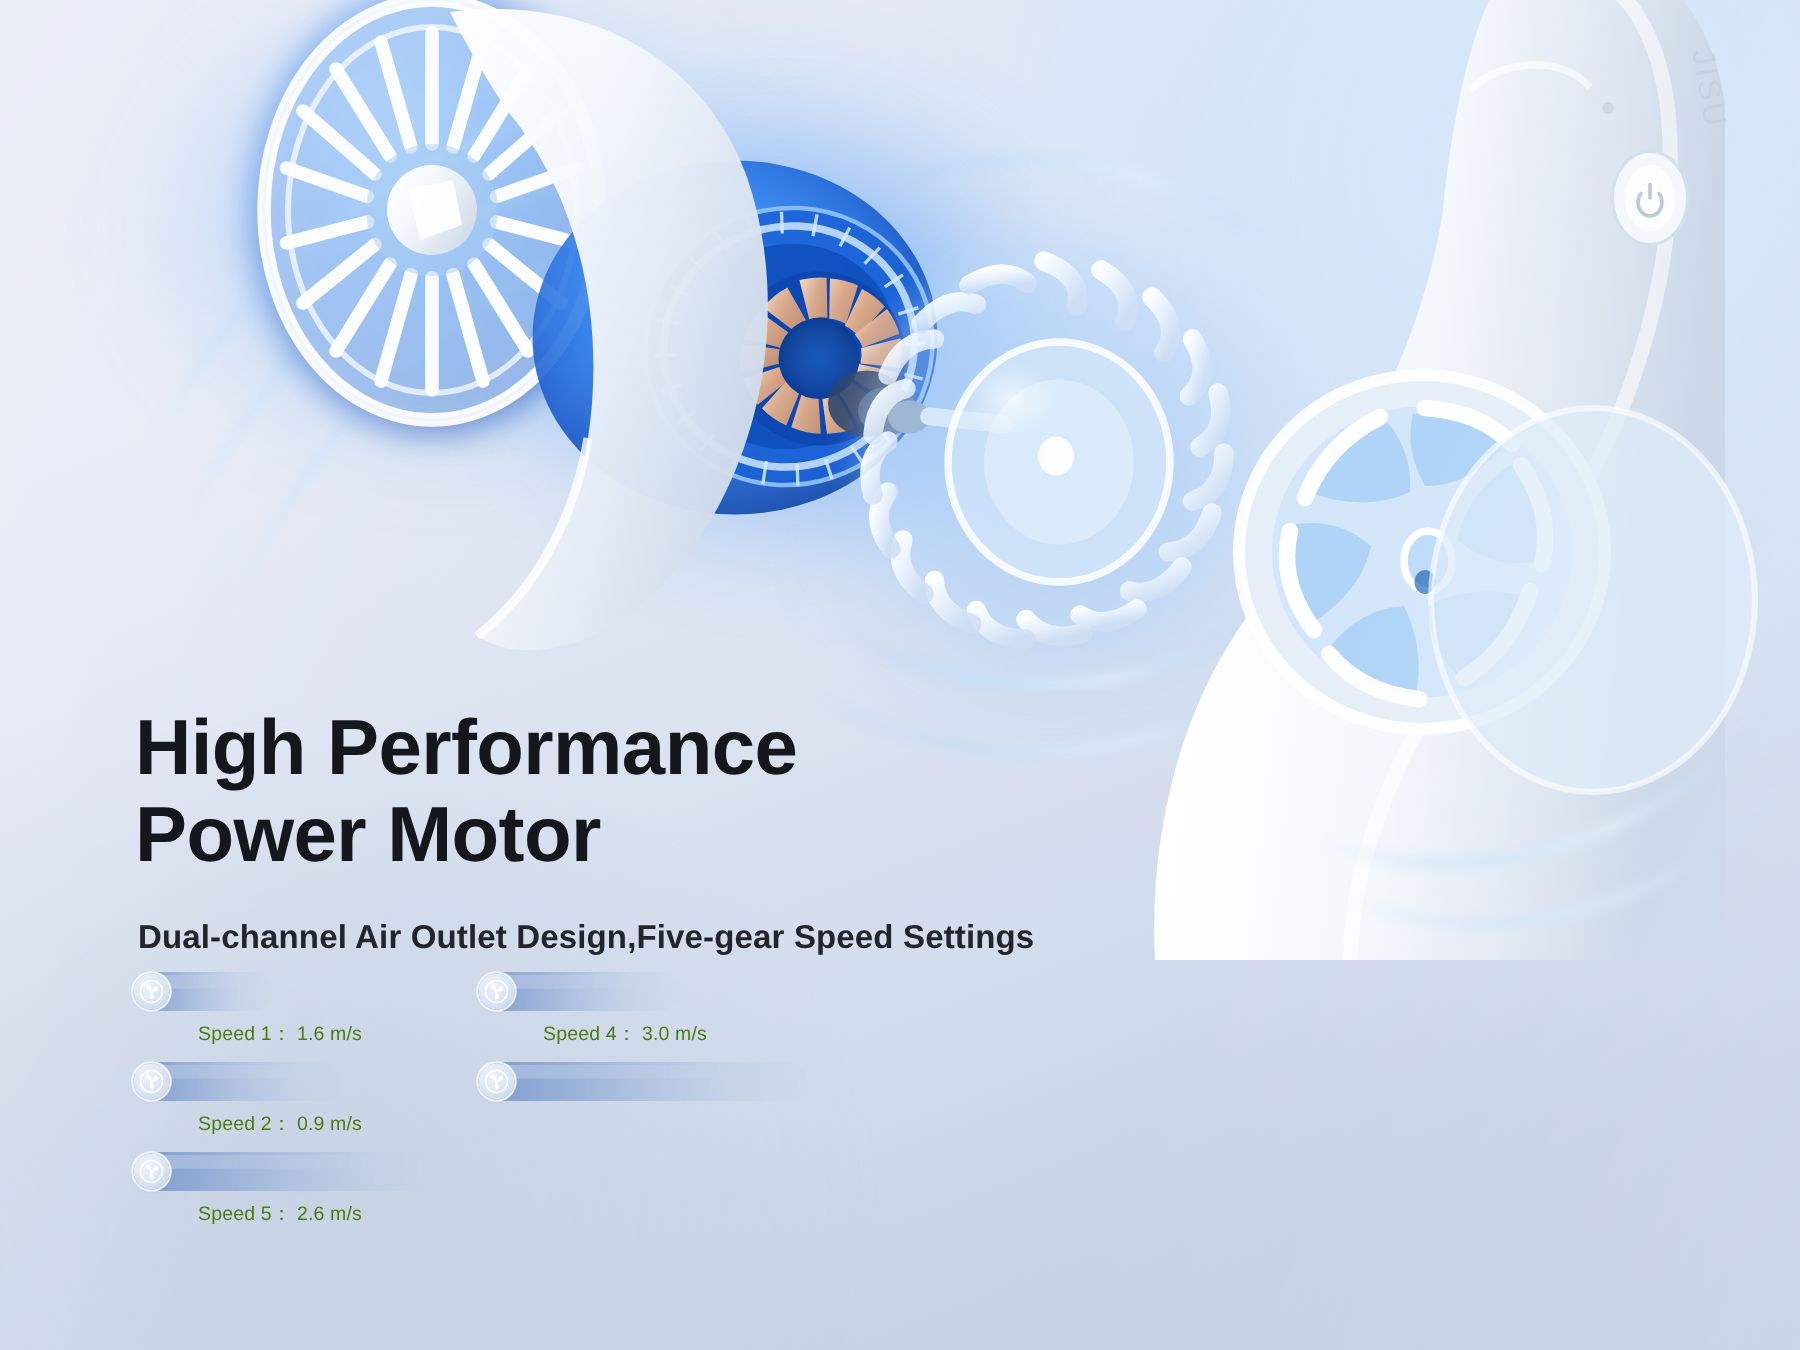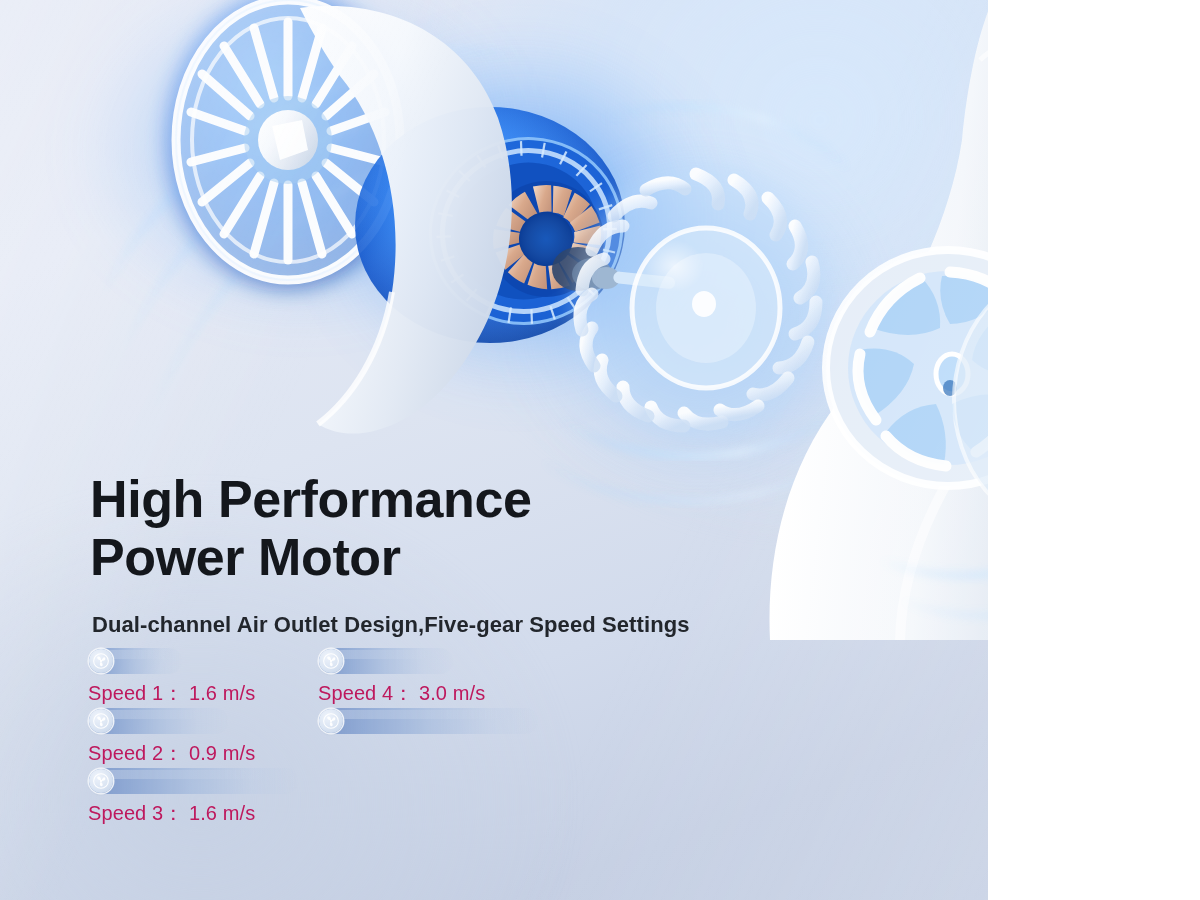--- a/index.html
+++ b/index.html
@@ -4,21 +4,21 @@
 <style>
   html, body {
     margin: 0;
     padding: 0;
     background: #ffffff;
   }
   * { box-sizing: border-box; }
 
   #banner {
     position: relative;
-    width: 988px;
+    width: 1200px;
     height: 900px;
     overflow: hidden;
     font-family: "Liberation Sans", sans-serif;
     background: #dfe5f2;
   }
 
   
   .bg-base {
     position: absolute; inset: 0;
     background:
@@ -135,24 +135,25 @@
       #eef3fb 0%, #dbe5f3 52%, #c3d2e8 100%);
     box-shadow: 0 0 0 1.5px rgba(255,255,255,0.85),
                 0 1px 2px rgba(70,95,140,0.25);
     display: flex;
     align-items: center;
     justify-content: center;
   }
   .fan-icon svg { width: 16px; height: 16px; display: block; }
   .speed-label {
     margin-top: 6px;
-    font-size: 20px;
-    color: #be185d;
+    font-size: 13px;
+    color: #4d7c0f;
     white-space: pre;
     letter-spacing: 0.1px;
+    margin-left: 44px;
   }
 </style>
 </head>
 <body>
 
 <div id="banner">
 
   <div class="bg-base"></div>
   <div class="bg-glow-tr"></div>
   <div class="bg-glow-bl"></div>
@@ -484,21 +485,21 @@
         <span class="fan-icon">
           <svg viewBox="0 0 24 24" xmlns="http://www.w3.org/2000/svg">
             <circle cx="12" cy="12" r="11" fill="none" stroke="#ffffff" stroke-width="1.6" opacity="0.95"></circle>
             <path d="M12 11.2 C12 7 10 4.6 7.4 5.6 C5.2 6.5 6 10 12 11.2 Z" fill="#ffffff" opacity="0.95"></path>
             <path d="M12.8 12 C17 12 19.4 10 18.4 7.4 C17.5 5.2 14 6 12.8 12 Z" fill="#ffffff" opacity="0.95"></path>
             <path d="M11.6 12.8 C9.6 16.4 9.8 19.4 12.6 19.7 C15 20 15.8 16.5 11.6 12.8 Z" fill="#ffffff" opacity="0.95"></path>
             <circle cx="12" cy="12" r="1.7" fill="#ffffff"></circle>
           </svg>
         </span>
       </div>
-      <div class="speed-label">Speed 3： 1.6 m/s</div>
+      <div class="speed-label">Speed 5： 2.6 m/s</div>
     </div>
 
     <div class="speed-row" style="left:230px; top:0px;">
       <div class="speed-bar" style="width:135px;">
         <div class="speed-bar-fill"></div>
         <div class="speed-bar-gloss"></div>
         <span class="fan-icon">
           <svg viewBox="0 0 24 24" xmlns="http://www.w3.org/2000/svg">
             <circle cx="12" cy="12" r="11" fill="none" stroke="#ffffff" stroke-width="1.6" opacity="0.95"></circle>
             <path d="M12 11.2 C12 7 10 4.6 7.4 5.6 C5.2 6.5 6 10 12 11.2 Z" fill="#ffffff" opacity="0.95"></path>

